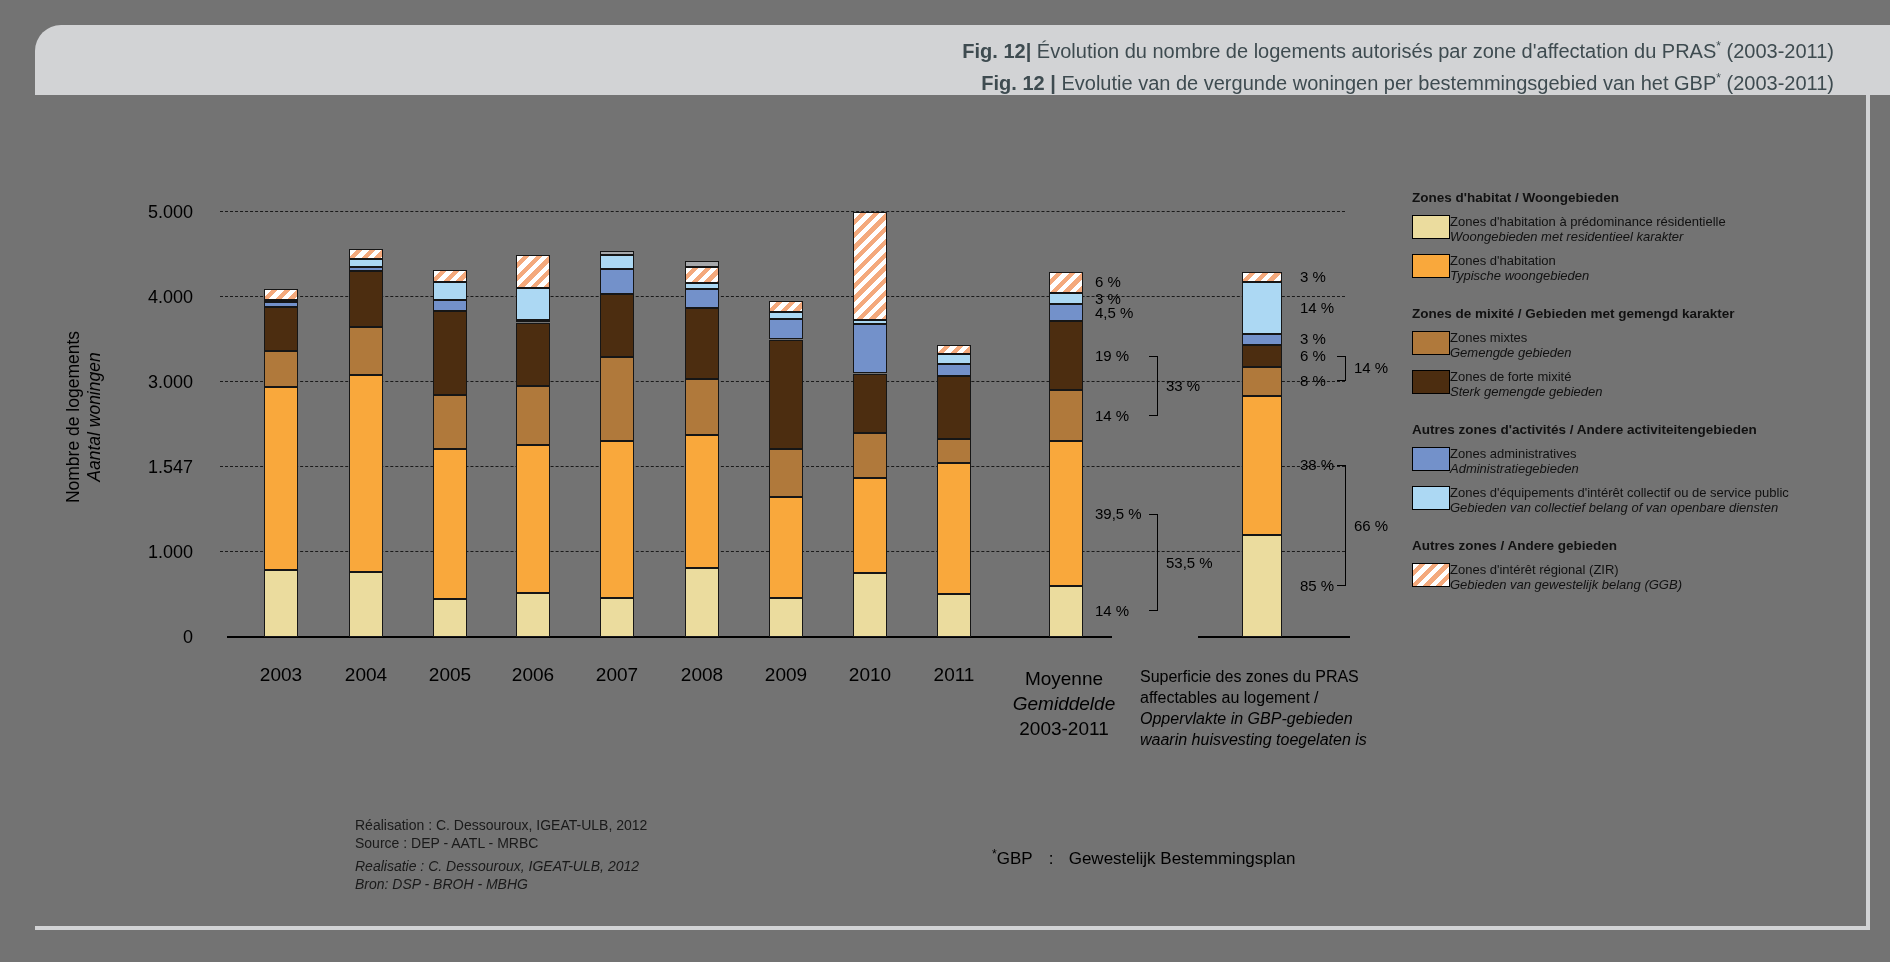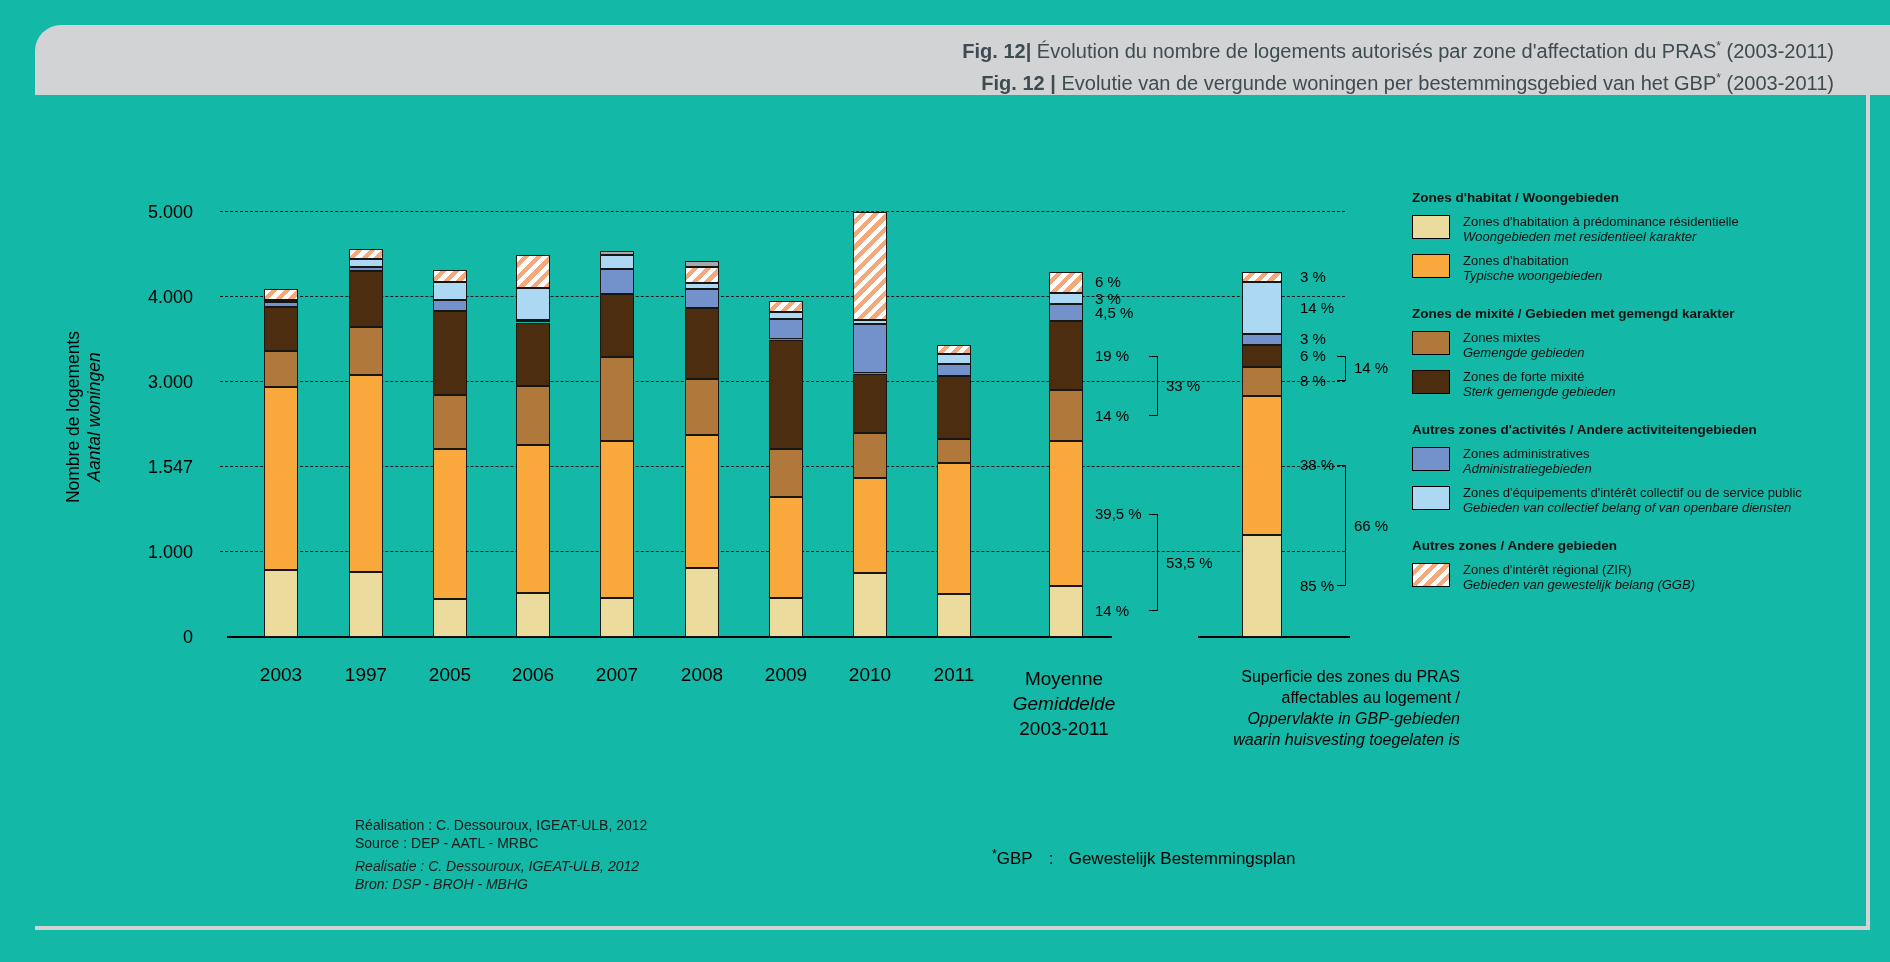--- a/index.html
+++ b/index.html
@@ -1,16 +1,16 @@
 <!DOCTYPE html>
 <html><head>
 <meta charset="utf-8">
 <style>
   html,body{margin:0;padding:0;background:#fff;}
-  .page{position:relative;width:1890px;height:962px;background:#14b8a6;
+  .page{position:relative;width:1890px;height:962px;background:#737373;
         font-family:"Liberation Sans",sans-serif;color:#111;overflow:hidden;}
   
   .band{position:absolute;left:35px;top:25px;right:0;height:70px;background:#D2D3D5;
         border-radius:26px 0 0 0;}
   .titleblock{position:absolute;right:56px;top:8px;text-align:right;font-size:20px;
         color:#3E4B50;line-height:27px;white-space:nowrap;}
   .titleblock b{font-weight:bold;}
   .titleblock sup{font-size:12px;}
   
   .vline{position:absolute;left:1866px;top:95px;width:4px;height:835px;background:#D2D3D5;}
@@ -23,27 +23,27 @@
   .seg{position:absolute;box-sizing:border-box;border:1px solid #161616;}
   .hatch{background:repeating-linear-gradient(135deg,#ffffff 0 4.5px,#F4A97C 4.5px 9px);}
   .pct{position:absolute;font-size:15px;white-space:nowrap;color:#000;}
   .bracket{position:absolute;width:9px;border:1.6px solid #000;border-left:none;box-sizing:border-box;}
   .ylabel{position:absolute;left:84px;top:417px;transform:translate(-50%,-50%) rotate(-90deg);
           text-align:center;font-size:17.5px;line-height:21px;white-space:nowrap;color:#000;}
   .it{font-style:italic;}
   
   .moyenne-label{position:absolute;left:964px;top:666px;width:200px;text-align:center;
           font-size:19px;line-height:25px;color:#000;}
-  .sup-caption{position:absolute;left:1140px;top:666px;width:320px;text-align:right;
+  .sup-caption{position:absolute;left:1140px;top:666px;width:320px;text-align:left;
           font-size:16px;line-height:21px;color:#000;}
   
   #legend{position:absolute;left:1412px;top:190px;width:452px;}
   .lgroup{margin-bottom:23px;}
   .lheader{font-size:13.5px;font-weight:bold;margin-bottom:9px;white-space:nowrap;}
-  .litem{display:flex;gap:13px;margin-bottom:9px;align-items:flex-start;}
+  .litem{display:flex;margin-bottom:9px;align-items:flex-start;}
   .lswatch{width:38px;height:24px;border:1px solid #000;flex:none;box-sizing:border-box;margin-top:1px;}
   .ltext{font-size:13px;line-height:15px;white-space:nowrap;}
   
   .credits{position:absolute;left:355px;top:816px;font-size:14px;line-height:18px;color:#1a1a1a;}
   .credits .gap{height:5px;}
   .footnotes{position:absolute;left:992px;top:846px;font-size:17px;line-height:25px;color:#000;}
   .footnotes .star{font-size:12px;position:relative;top:-6px;}
   .footnotes .term{display:inline-block;width:52px;}
   .footnotes .colon{display:inline-block;width:20px;}
 </style>
@@ -89,21 +89,21 @@
       <div class="seg" style="left: 264px; top: 299.55px; width: 34px; height: 2.55px; background: rgb(172, 216, 243);"></div>
       <div class="seg hatch" style="left: 264px; top: 288.5px; width: 34px; height: 11.05px;"></div>
       <div class="xlabel" style="left: 241px; top: 664px; width: 80px;">2003</div>
       <div class="seg" style="left: 349px; top: 571.55px; width: 34px; height: 65.45px; background: rgb(235, 220, 158);"></div>
       <div class="seg" style="left: 349px; top: 375.2px; width: 34px; height: 196.35px; background: rgb(249, 168, 60);"></div>
       <div class="seg" style="left: 349px; top: 326.75px; width: 34px; height: 48.45px; background: rgb(176, 121, 59);"></div>
       <div class="seg" style="left: 349px; top: 270.65px; width: 34px; height: 56.1px; background: rgb(76, 45, 16);"></div>
       <div class="seg" style="left: 349px; top: 267.25px; width: 34px; height: 3.4px; background: rgb(115, 145, 202);"></div>
       <div class="seg" style="left: 349px; top: 258.75px; width: 34px; height: 8.5px; background: rgb(172, 216, 243);"></div>
       <div class="seg hatch" style="left: 349px; top: 248.55px; width: 34px; height: 10.2px;"></div>
-      <div class="xlabel" style="left: 326px; top: 664px; width: 80px;">1997</div>
+      <div class="xlabel" style="left: 326px; top: 664px; width: 80px;">2004</div>
       <div class="seg" style="left: 433px; top: 598.75px; width: 34px; height: 38.25px; background: rgb(235, 220, 158);"></div>
       <div class="seg" style="left: 433px; top: 449.15px; width: 34px; height: 149.6px; background: rgb(249, 168, 60);"></div>
       <div class="seg" style="left: 433px; top: 395.175px; width: 34px; height: 53.975px; background: rgb(176, 121, 59);"></div>
       <div class="seg" style="left: 433px; top: 311.025px; width: 34px; height: 84.15px; background: rgb(76, 45, 16);"></div>
       <div class="seg" style="left: 433px; top: 299.975px; width: 34px; height: 11.05px; background: rgb(115, 145, 202);"></div>
       <div class="seg" style="left: 433px; top: 281.7px; width: 34px; height: 18.275px; background: rgb(172, 216, 243);"></div>
       <div class="seg hatch" style="left: 433px; top: 269.8px; width: 34px; height: 11.9px;"></div>
       <div class="xlabel" style="left: 410px; top: 664px; width: 80px;">2005</div>
       <div class="seg" style="left: 516px; top: 592.8px; width: 34px; height: 44.2px; background: rgb(235, 220, 158);"></div>
       <div class="seg" style="left: 516px; top: 444.9px; width: 34px; height: 147.9px; background: rgb(249, 168, 60);"></div>

